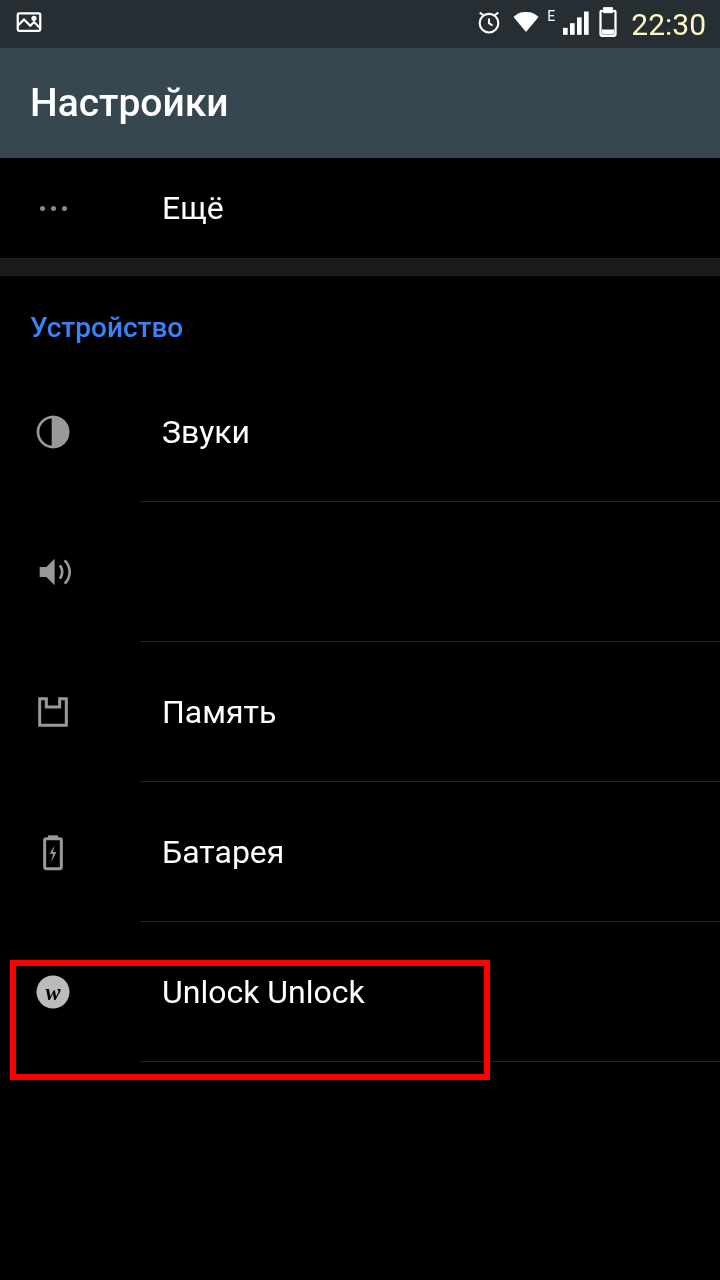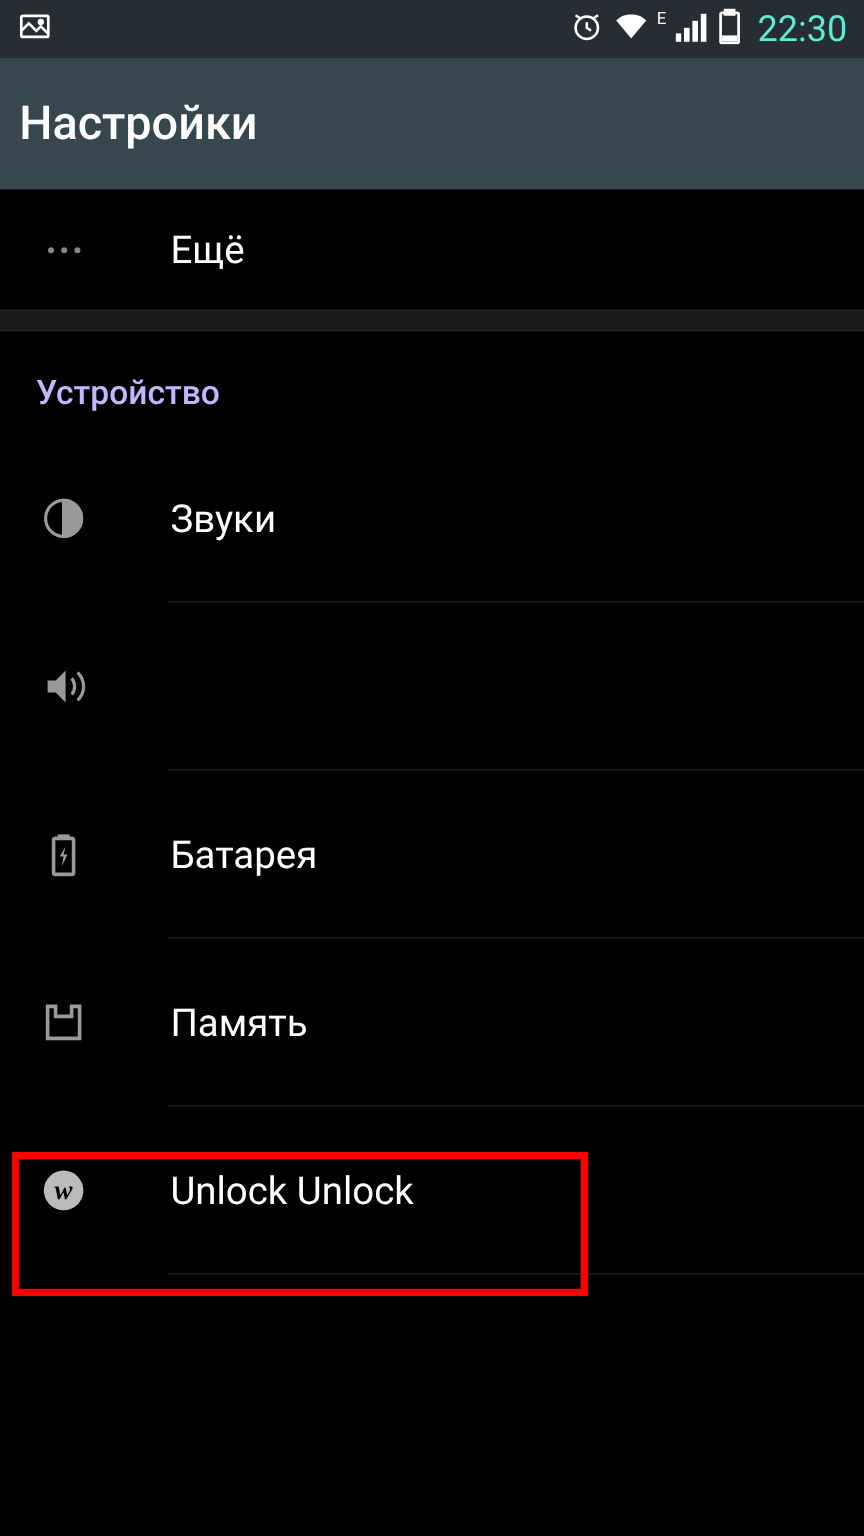--- a/index.html
+++ b/index.html
@@ -29,44 +29,45 @@
       align-items: center;
     }
     .status-right {
       display: flex;
       align-items: center;
       gap: 8px;
     }
     .status-time {
       font-size: 30px;
       font-weight: 400;
-      color: #5eead4;
+      color: #fef9c3;
       margin-left: 6px;
     }
     .action-bar {
       height: 110px;
       background: #37474f;
       display: flex;
       align-items: center;
-      padding: 0 16px;
+      padding: 0 30px;
     }
     .action-bar-title {
       font-size: 39px;
       font-weight: 500;
       color: #fff;
     }
     .content {
       background: #000;
     }
     .list-item {
       display: flex;
       align-items: center;
       height: 140px;
       padding-left: 30px;
       position: relative;
+      gap: 20px;
     }
     .list-item.first {
       height: 100px;
     }
     .item-icon {
       width: 46px;
       height: 46px;
       display: flex;
       align-items: center;
       justify-content: center;
@@ -89,21 +90,21 @@
     .section-gap {
       height: 18px;
       background: #1a1a1a;
       border-top: 1px solid #222;
       border-bottom: 1px solid #222;
     }
     .section-header {
       padding: 35px 0 18px 30px;
       font-size: 28px;
       font-weight: 500;
-      color: #c4b5fd;
+      color: #3b82f6;
     }
     .highlight-box {
       position: absolute;
       border: 6px solid #ff0000;
       pointer-events: none;
     }
     .more-dots {
       display: flex;
       gap: 6px;
       align-items: center;
@@ -208,39 +209,39 @@
         <path d="M16 8 C18 10 18 14 16 16"></path>
         <path d="M19 5 C23 9 23 15 19 19"></path>
       </svg>
     </div>
     <div class="divider"></div>
   </div>
 
   <div class="list-item">
     <div class="item-icon">
       <svg width="40" height="40" viewBox="0 0 24 24" fill="none" stroke="#999" stroke-width="1.8">
+        <path d="M4 4 L4 20 L20 20 L20 4 L16 4 L16 9 L8 9 L8 4 Z"></path>
+      </svg>
+    </div>
+    <span class="item-label">Память</span>
+    <div class="divider"></div>
+  </div>
+
+  <div class="list-item">
+    <div class="item-icon">
+      <svg width="40" height="40" viewBox="0 0 24 24" fill="none" stroke="#999" stroke-width="1.8">
         <rect x="7" y="4" width="10" height="18" rx="1"></rect>
         <rect x="9" y="2" width="6" height="2" fill="#999" stroke="none"></rect>
         <path d="M13 8 L10 13 L12 13 L11 18 L14 12 L12 12 Z" fill="#999" stroke="none"></path>
       </svg>
     </div>
     <span class="item-label">Батарея</span>
     <div class="divider"></div>
   </div>
 
-  <div class="list-item">
-    <div class="item-icon">
-      <svg width="40" height="40" viewBox="0 0 24 24" fill="none" stroke="#999" stroke-width="1.8">
-        <path d="M4 4 L4 20 L20 20 L20 4 L16 4 L16 9 L8 9 L8 4 Z"></path>
-      </svg>
-    </div>
-    <span class="item-label">Память</span>
-    <div class="divider"></div>
-  </div>
-
 
   <div class="list-item">
     <div class="item-icon">
       <svg width="36" height="36" viewBox="0 0 24 24">
         <circle cx="12" cy="12" r="11" fill="#bbb"></circle>
         <text x="12" y="17" font-size="15" font-style="italic" font-weight="bold" text-anchor="middle" fill="#000" font-family="cursive">w</text>
       </svg>
     </div>
     <span class="item-label">Unlock Unlock</span>
     <div class="divider"></div>

